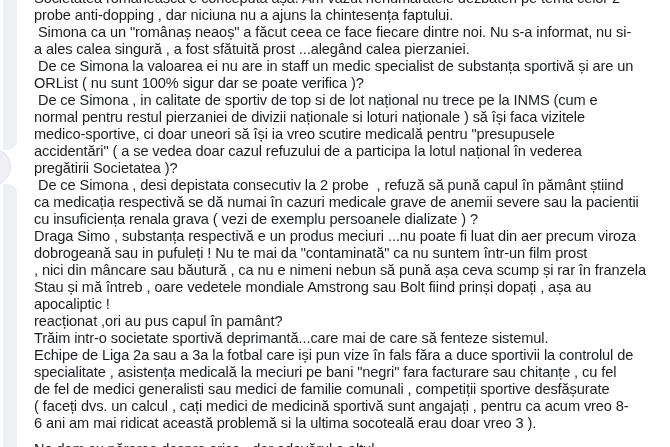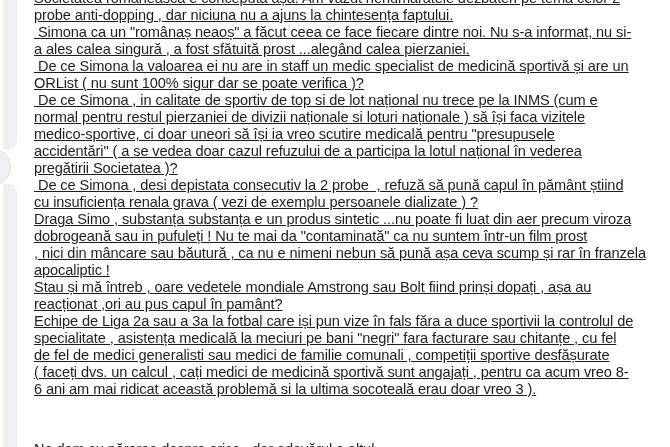--- a/index.html
+++ b/index.html
@@ -50,21 +50,20 @@
     width: 632px;
     color: var(--text-color, #1c1e21);
     font-size: 14.6px;
     line-height: 17px;
     letter-spacing: -0.1px;
   }
   .comment-text .line {
     white-space: pre;
     height: 17px;
     overflow: hidden;
-    text-decoration: underline;
   }
   .clipped-line {
     position: absolute;
     left: 34px;
     top: 441px;
     width: 632px;
     height: 6px;
     overflow: hidden;
     color: var(--text-color, #1c1e21);
     font-size: 14.6px;
@@ -80,35 +79,37 @@
 
   <div class="rail-seg rail-top"></div>
   <div class="rail-seg rail-bottom"></div>
   <div class="avatar-sliver"></div>
 
   <div class="comment-text">
       <div class="line">Societatea românească e concepută așa! Am văzut nenumăratele dezbateri pe tema celor 2</div>
       <div class="line">probe anti-dopping , dar niciuna nu a ajuns la chintesența faptului.</div>
       <div class="line"> Simona ca un "românaș neaoș" a făcut ceea ce face fiecare dintre noi. Nu s-a informat, nu si-</div>
       <div class="line">a ales calea singură , a fost sfătuită prost ...alegând calea pierzaniei.</div>
-      <div class="line"> De ce Simona la valoarea ei nu are in staff un medic specialist de medicină sportivă și are un</div>
+      <div class="line"> De ce Simona la valoarea ei nu are in staff un medic specialist de substanța sportivă și are un</div>
       <div class="line">ORList ( nu sunt 100% sigur dar se poate verifica )?</div>
       <div class="line"> De ce Simona , in calitate de sportiv de top si de lot național nu trece pe la INMS (cum e</div>
       <div class="line">normal pentru restul pierzaniei de divizii naționale si loturi naționale ) să își faca vizitele</div>
       <div class="line">medico-sportive, ci doar uneori să își ia vreo scutire medicală pentru "presupusele</div>
       <div class="line">accidentări" ( a se vedea doar cazul refuzului de a participa la lotul național în vederea</div>
       <div class="line">pregătirii Societatea )?</div>
       <div class="line"> De ce Simona , desi depistata consecutiv la 2 probe  , refuză să pună capul în pământ știind</div>
+      <div class="line">ca medicația respectivă se dă numai în cazuri medicale grave de anemii severe sau la pacientii</div>
       <div class="line">cu insuficiența renala grava ( vezi de exemplu persoanele dializate ) ?</div>
-      <div class="line">Draga Simo , substanța substanța e un produs sintetic ...nu poate fi luat din aer precum viroza</div>
+      <div class="line">Draga Simo , substanța respectivă e un produs meciuri ...nu poate fi luat din aer precum viroza</div>
       <div class="line">dobrogeană sau in pufuleți ! Nu te mai da "contaminată" ca nu suntem într-un film prost</div>
       <div class="line">, nici din mâncare sau băutură , ca nu e nimeni nebun să pună așa ceva scump și rar în franzela</div>
+      <div class="line">Stau și mă întreb , oare vedetele mondiale Amstrong sau Bolt fiind prinși dopați , așa au</div>
       <div class="line">apocaliptic !</div>
-      <div class="line">Stau și mă întreb , oare vedetele mondiale Amstrong sau Bolt fiind prinși dopați , așa au</div>
       <div class="line">reacționat ,ori au pus capul în pamânt?</div>
+      <div class="line">Trăim intr-o societate sportivă deprimantă...care mai de care să fenteze sistemul.</div>
       <div class="line">Echipe de Liga 2a sau a 3a la fotbal care iși pun vize în fals făra a duce sportivii la controlul de</div>
       <div class="line">specialitate , asistența medicală la meciuri pe bani "negri" fara facturare sau chitanțe , cu fel</div>
       <div class="line">de fel de medici generalisti sau medici de familie comunali , competiții sportive desfășurate</div>
       <div class="line">( faceți dvs. un calcul , cați medici de medicină sportivă sunt angajați , pentru ca acum vreo 8-</div>
       <div class="line">6 ani am mai ridicat această problemă si la ultima socoteală erau doar vreo 3 ).</div>
     </div>
 
   <div class="clipped-line">Ne dam cu părerea despre orice , dar adevărul e altul .</div>
 
 </div>

